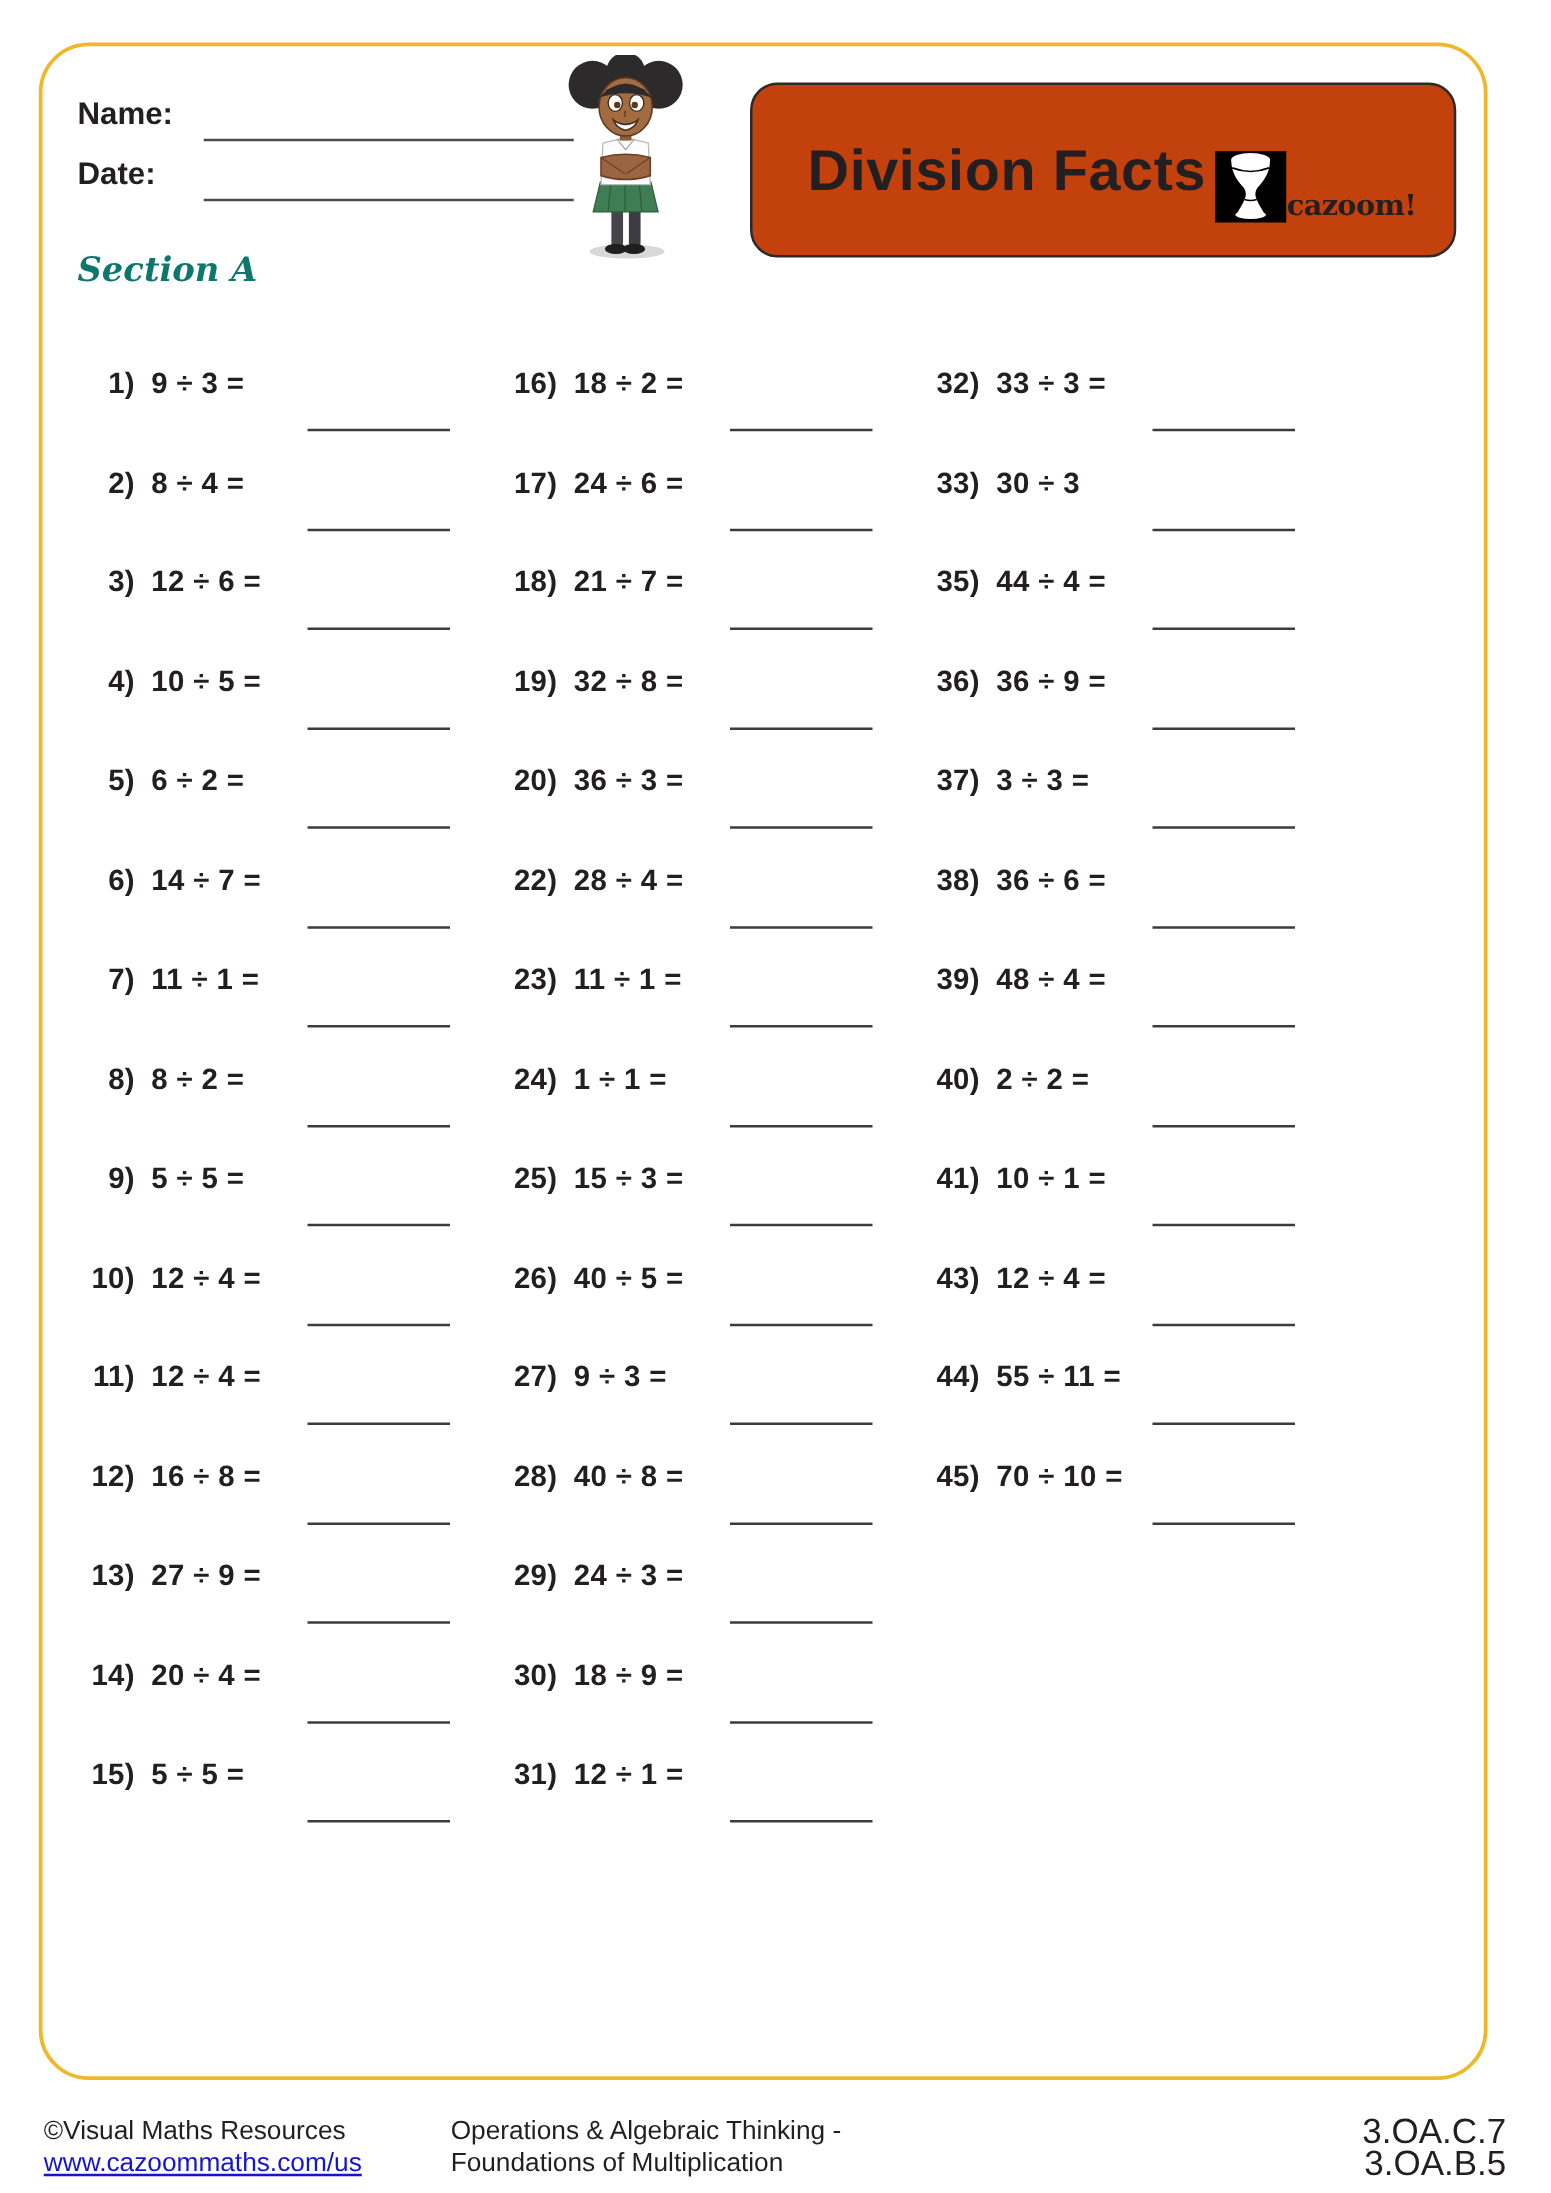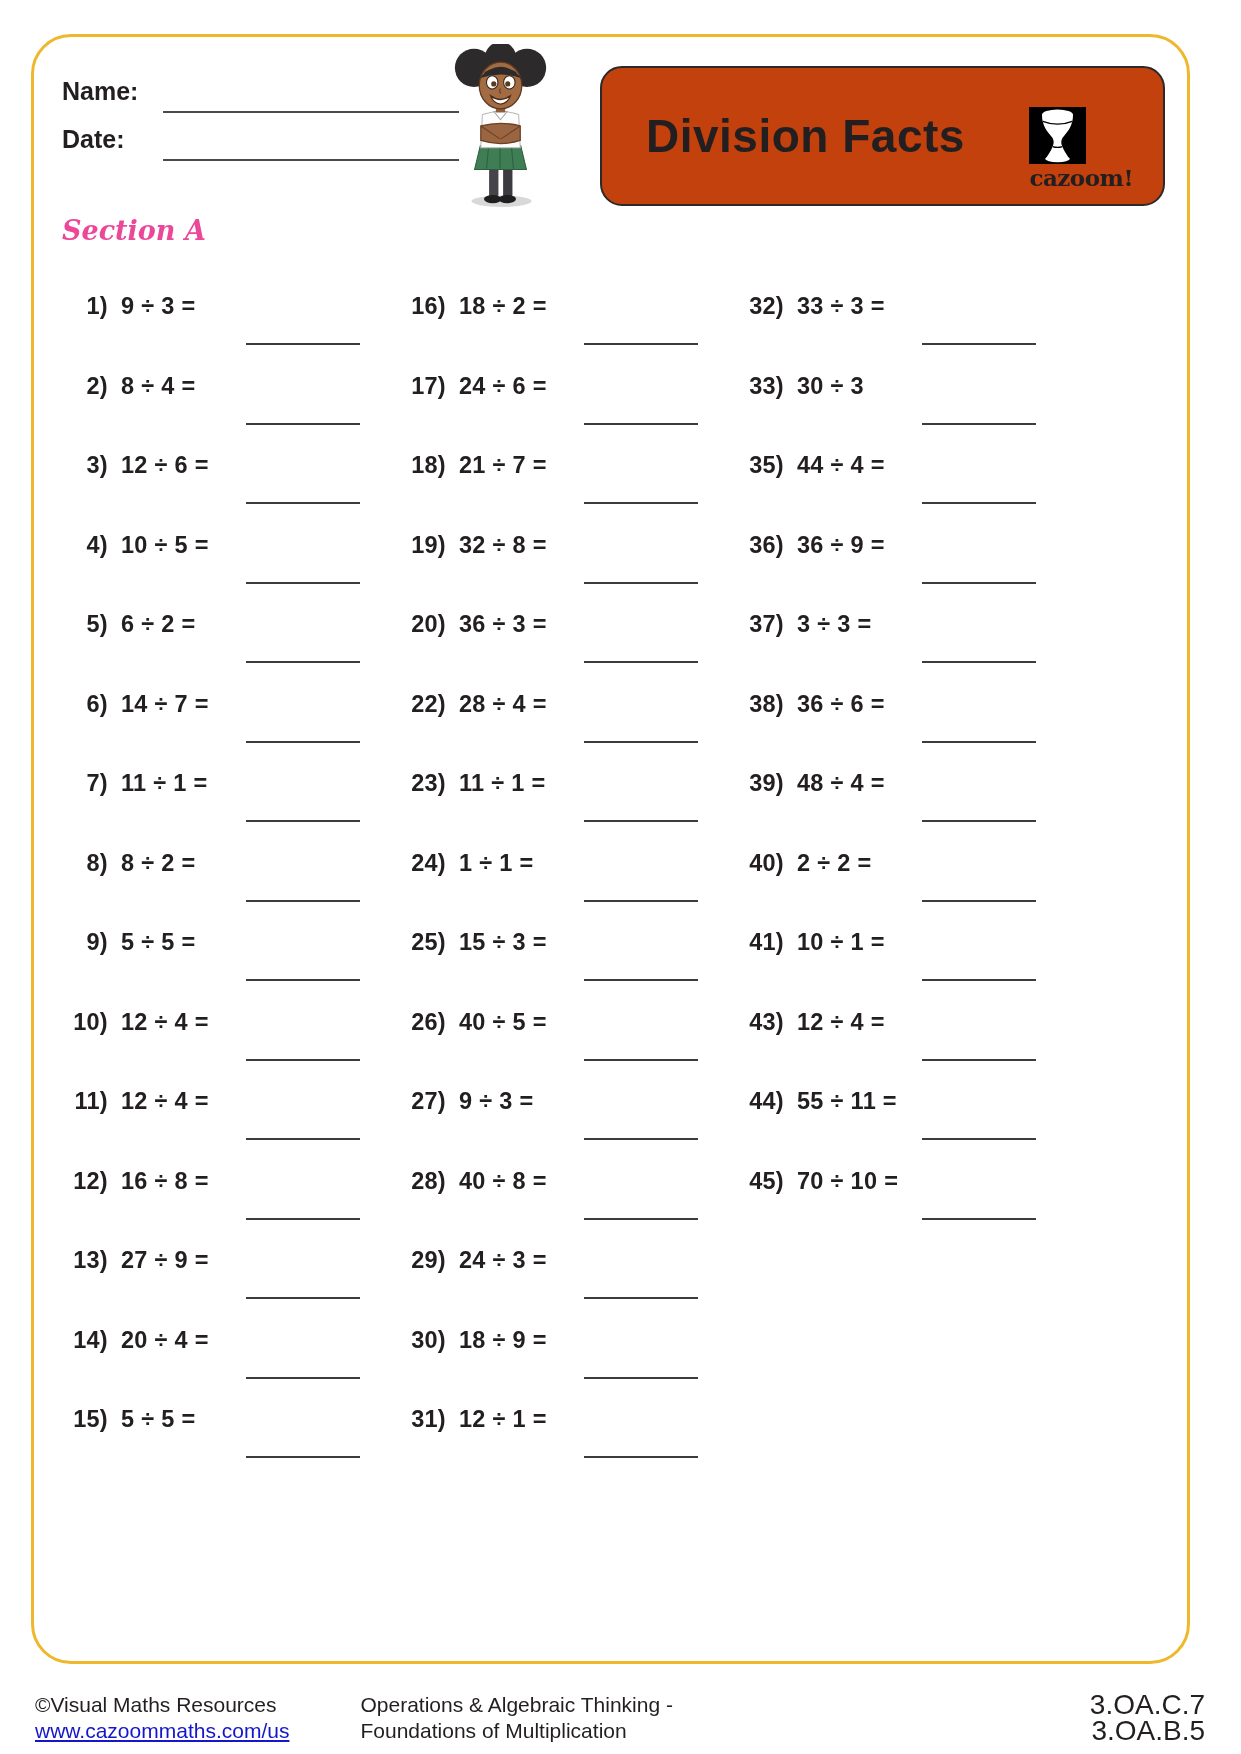--- a/index.html
+++ b/index.html
@@ -18,29 +18,29 @@
 
   
   .girl{position:absolute;left:447px;top:44px;width:106px;height:166px;}
 
   
   .title-box{position:absolute;left:600px;top:66px;width:565px;height:140px;
              background:#c2410c;border:2.5px solid #2B2A29;border-radius:22px;
              display:flex;align-items:center;justify-content:space-between;
              padding:0 30px 0 44px;box-sizing:border-box;}
   .title-box h1{margin:0;font-size:46px;font-weight:bold;letter-spacing:.5px;color:#231F20;}
-  .logo-col{display:flex;flex-direction:column;align-items:flex-start;margin-top:26px;}
+  .logo-col{display:flex;flex-direction:row;align-items:flex-end;margin-top:26px;}
   .logo-square{width:57px;height:57px;background:#000;display:flex;align-items:center;justify-content:center;}
   .logo-text{font-family:"DejaVu Serif",serif;font-weight:bold;font-size:23px;color:#231F20;
              letter-spacing:-.5px;margin-top:0px;}
 
   
-  .section-title{position:absolute;left:62px;top:215px;margin:0;
+  .section-title{position:absolute;left:62px;top:201px;margin:0;
                  font-family:"DejaVu Serif",serif;font-style:italic;font-weight:bold;
-                 font-size:27px;color:#ec4899;}
+                 font-size:27px;color:#0f766e;}
 
   
   #problems-grid{position:absolute;left:60px;top:293px;display:grid;
                  grid-template-columns:repeat(3,338px);
                  grid-template-rows:repeat(15,79.5px);
                  grid-auto-flow:column;}
   .q{position:relative;display:flex;align-items:flex-start;
      font-size:23.5px;font-weight:bold;letter-spacing:.3px;color:#231F20;}
   .q-num{flex:0 0 48px;text-align:right;margin-right:13px;}
   .q-line{position:absolute;left:186px;top:50px;width:114px;height:0;

